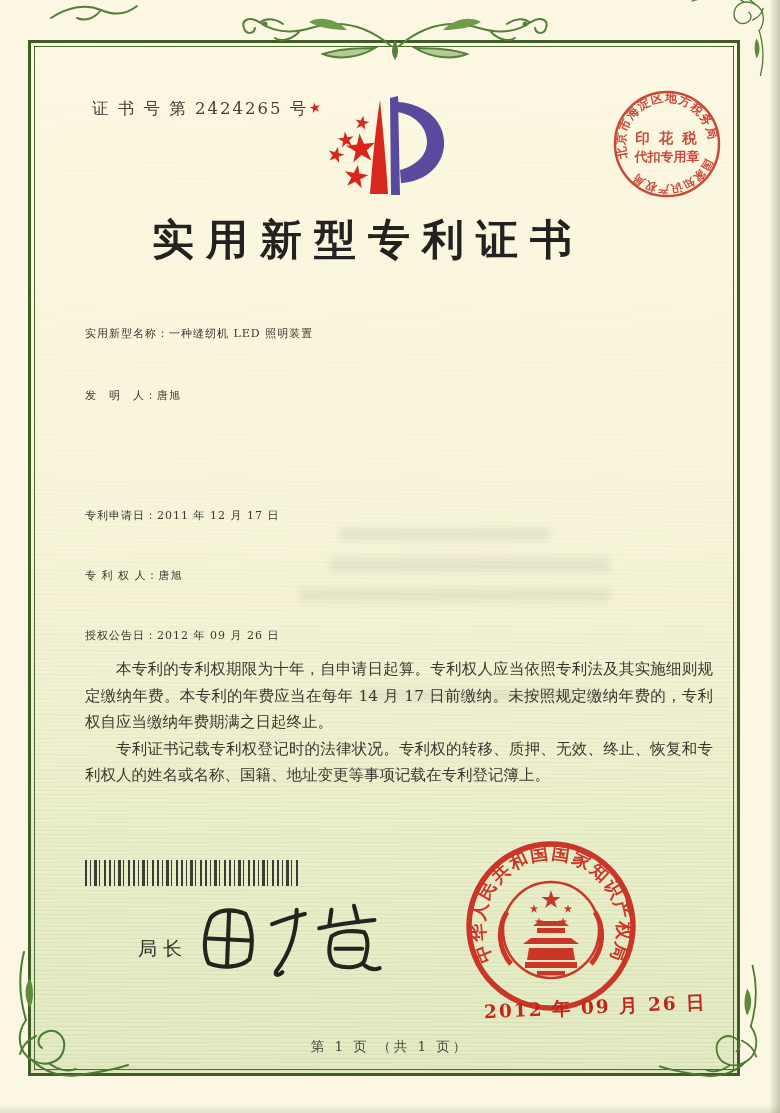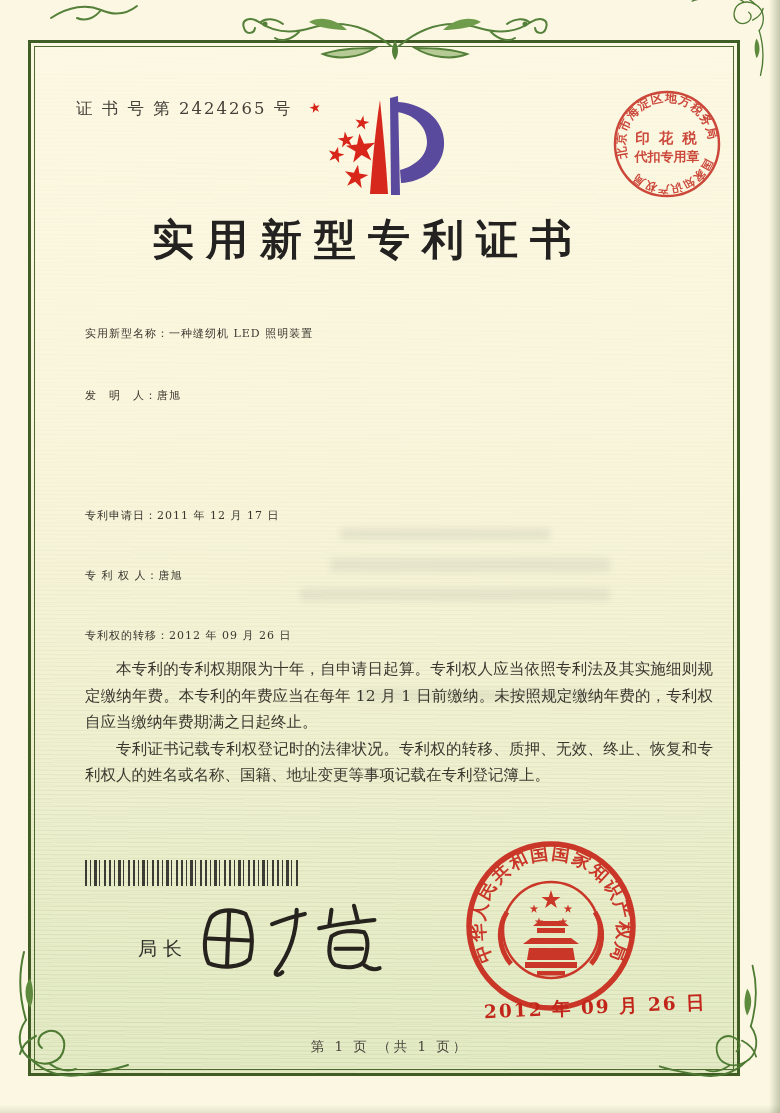--- a/index.html
+++ b/index.html
@@ -12,21 +12,21 @@
         background:repeating-linear-gradient(0deg,rgba(125,160,80,.12) 0 1px,transparent 1px 4px),
                    repeating-linear-gradient(1.5deg,rgba(140,170,90,.07) 0 1px,transparent 1px 5px);
         -webkit-mask-image:linear-gradient(180deg,rgba(0,0,0,.10) 0%,rgba(0,0,0,.25) 45%,rgba(0,0,0,.75) 80%,rgba(0,0,0,.9) 100%);
         mask-image:linear-gradient(180deg,rgba(0,0,0,.10) 0%,rgba(0,0,0,.25) 45%,rgba(0,0,0,.75) 80%,rgba(0,0,0,.9) 100%);}
   .frame{position:absolute;left:28px;top:40px;width:712px;height:1036px;border:3px solid #3f5d25;box-sizing:border-box;}
   .frame::after{content:'';position:absolute;inset:3px;border:1px solid #4c682e;}
   .edge-r{position:absolute;right:0;top:0;bottom:0;width:11px;background:linear-gradient(90deg,transparent,rgba(70,90,50,.30));}
   .edge-b{position:absolute;left:0;right:0;bottom:0;height:8px;background:linear-gradient(180deg,transparent,rgba(120,130,90,.18));}
   .smudge{position:absolute;background:rgba(95,110,95,.10);filter:blur(3px);border-radius:4px;}
   .ornament{position:absolute;}
-  .cert-no{position:absolute;left:76px;top:98px;font-size:16.5px;letter-spacing:2px;color:#45413a;}
+  .cert-no{position:absolute;left:92px;top:98px;font-size:16.5px;letter-spacing:2px;color:#45413a;}
   .logo{position:absolute;left:303px;top:92px;width:165px;height:112px;}
   .tax-stamp{position:absolute;left:592px;top:68px;width:150px;height:152px;opacity:.88;z-index:5;}
   .title{position:absolute;left:0;top:212px;width:724px;text-align:center;font-size:42px;font-weight:700;
          letter-spacing:12px;text-indent:12px;color:#242220;}
   .field{position:absolute;left:85px;font-size:11px;letter-spacing:1px;color:#3a362f;white-space:nowrap;}
   .f0{top:326px}.f1{top:388px}.f2{top:448px}.f3{top:508px}.f4{top:568px}.f5{top:628px}
   .paras{position:absolute;left:85px;top:656px;width:628px;font-size:15.5px;line-height:26.5px;
          text-align:justify;color:#3b372f;}
   .paras p{margin:0;text-indent:2em;}
   .barcode{position:absolute;left:85px;top:860px;width:214px;height:26px;opacity:.85;
@@ -132,24 +132,24 @@
       <text y="17" text-anchor="middle" font-size="13" font-weight="700">代扣专用章</text>
     </g>
   </svg>
 
   <div class="title">实用新型专利证书</div>
 
   <div class="field f0"><span>实用新型名称：</span><span>一种缝纫机 LED 照明装置</span></div>
   <div class="field f1"><span>发　明　人：</span><span>唐旭</span></div>
   <div class="field f3"><span>专利申请日：</span><span>2011 年 12 月 17 日</span></div>
   <div class="field f4"><span>专 利 权 人：</span><span>唐旭</span></div>
-  <div class="field f5"><span>专利权的转移：</span><span>2012 年 09 月 26 日</span></div>
+  <div class="field f5"><span>授权公告日：</span><span>2012 年 09 月 26 日</span></div>
 
   <div class="paras">
-    <p>本专利的专利权期限为十年，自申请日起算。专利权人应当依照专利法及其实施细则规定缴纳年费。本专利的年费应当在每年 12 月 1 日前缴纳。未按照规定缴纳年费的，专利权自应当缴纳年费期满之日起终止。</p>
+    <p>本专利的专利权期限为十年，自申请日起算。专利权人应当依照专利法及其实施细则规定缴纳年费。本专利的年费应当在每年 14 月 17 日前缴纳。未按照规定缴纳年费的，专利权自应当缴纳年费期满之日起终止。</p>
     <p>专利证书记载专利权登记时的法律状况。专利权的转移、质押、无效、终止、恢复和专利权人的姓名或名称、国籍、地址变更等事项记载在专利登记簿上。</p>
   </div>
 
   <div class="barcode"></div>
 
   <div class="director">局长</div>
   <svg class="sig" viewBox="0 0 210 100">
     <title>田力普</title>
     <g stroke="#26231e" stroke-width="4" fill="none" stroke-linecap="round" stroke-linejoin="round">
       <path d="M28,30 C22,44 20,62 26,74 C40,80 58,78 66,70 C70,54 68,38 62,26 C48,20 34,22 28,30 Z"></path>

